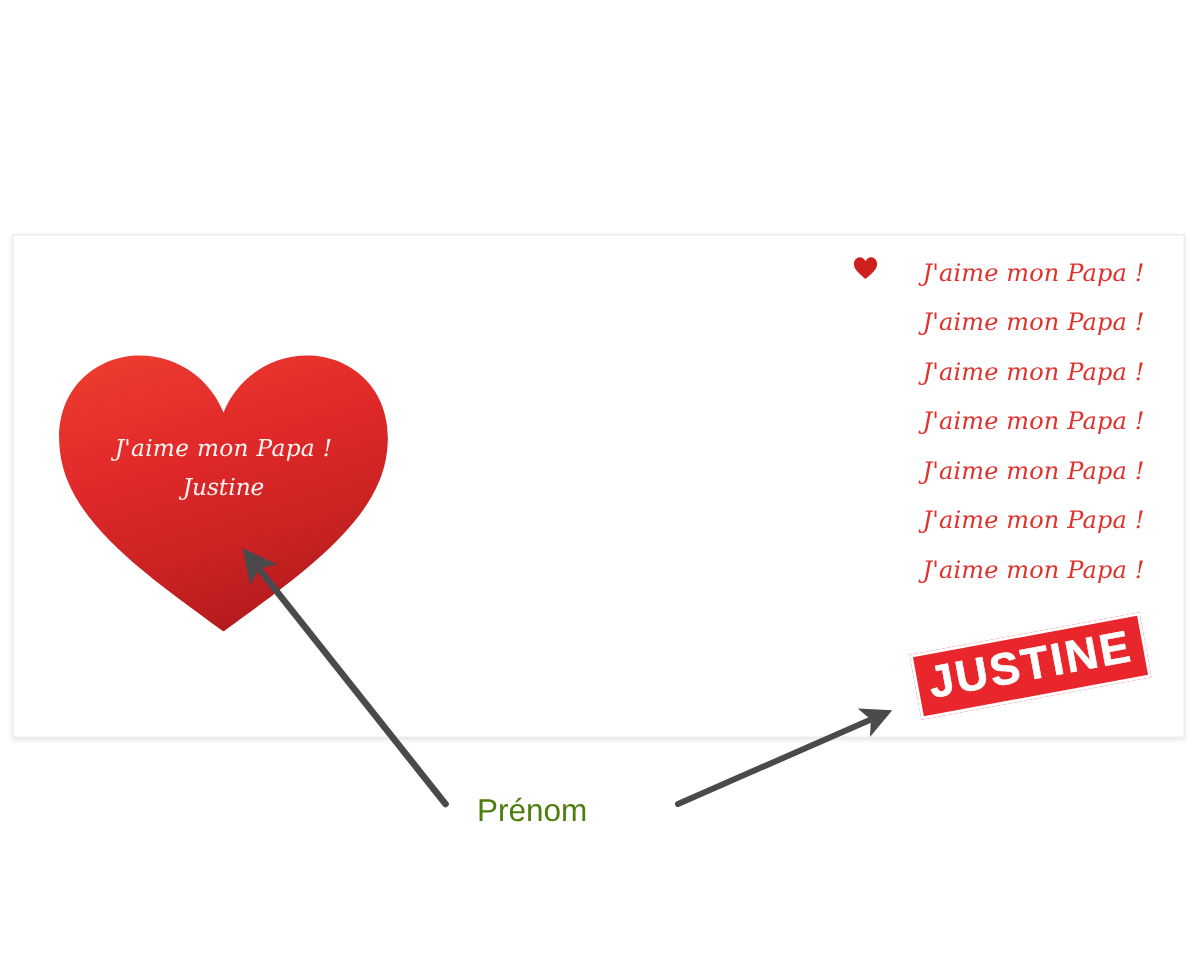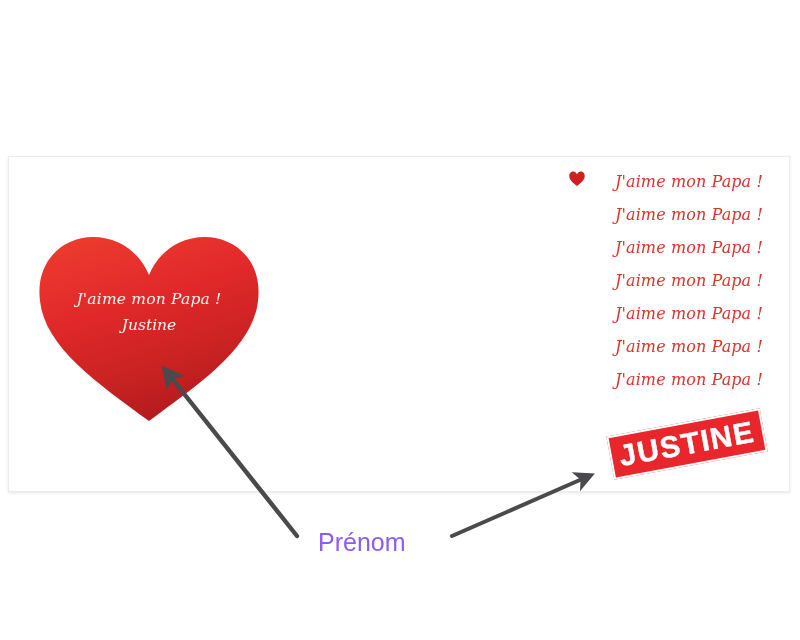--- a/index.html
+++ b/index.html
@@ -150,23 +150,23 @@
     left: 0;
     top: 0;
     width: 800px;
     height: 640px;
     overflow: visible;
   }
   #prenom-label {
     position: absolute;
     left: 318px;
     top: 529px;
-    color: #8b5cf6;
+    color: #4d7c0f;
     font-family: "Liberation Sans", sans-serif;
-    font-size: 25px;
+    font-size: 21px;
     line-height: 1.1;
     white-space: nowrap;
   }
 </style>
 </head>
 <body>
 
 <div id="stage">
 
   <div id="card">

